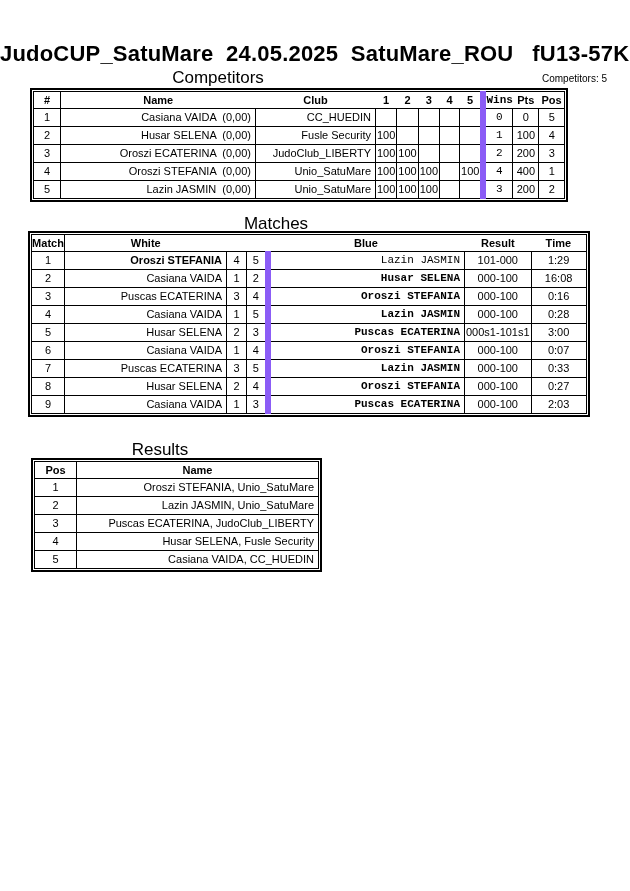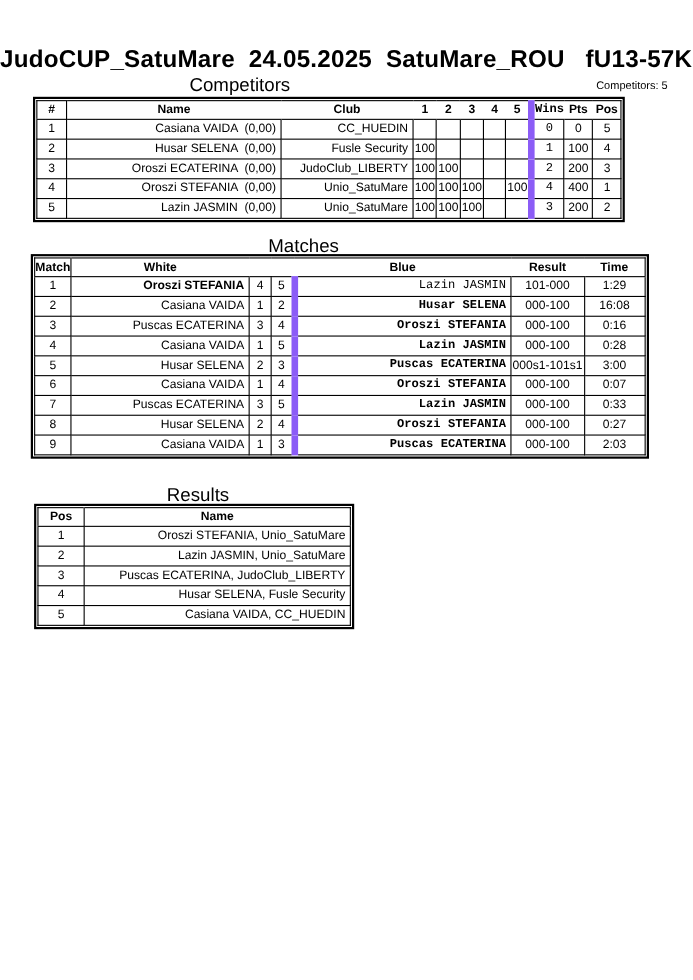--- a/index.html
+++ b/index.html
@@ -11,21 +11,21 @@
     position:absolute; top:40px; left:0; width:100%;
     text-align:center; font-weight:bold; font-size:22px; line-height:28px;
     white-space:pre; letter-spacing:0.2px;
   }
   .section-label {
     position:absolute; transform:translateX(-50%);
     font-weight:normal; font-size:17px; white-space:nowrap;
   }
   #lbl-competitors { top:68px; left:218px; }
   #lbl-matches     { top:214px; left:276px; }
-  #lbl-results     { top:440px; left:180px; }
+  #lbl-results     { top:440px; left:160px; }
   .count-label { position:absolute; top:73px; right:23px; font-size:10px; }
 
   .tbl-wrap { position:absolute; border:2px solid #000; padding:1px; background:#fff; }
   #wrap-competitors { top:88px;  left:30px; }
   #wrap-matches     { top:231px; left:28px; }
   #wrap-results     { top:458px; left:31px; }
 
   table.tbl { border-collapse:collapse; border:1px solid #000; table-layout:fixed; }
   .tbl td {
     border:1px solid #000; font-size:11px; height:17px; line-height:17px;

